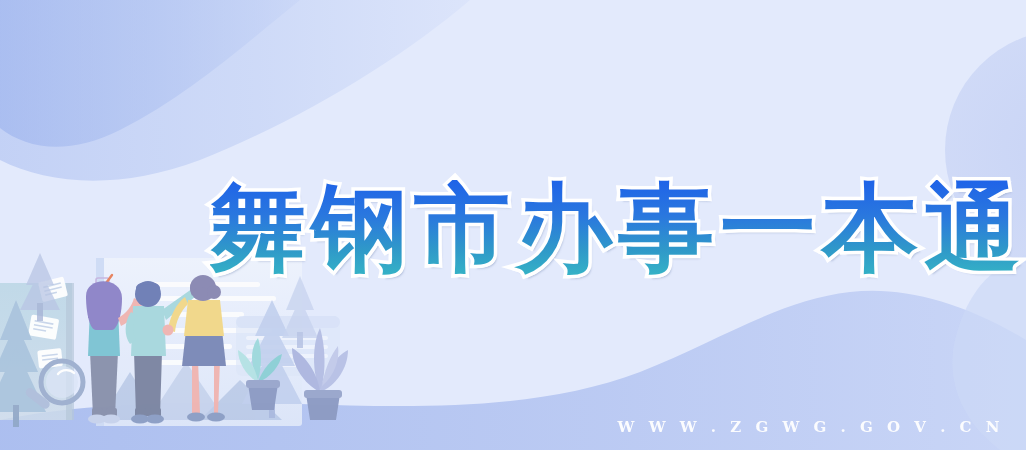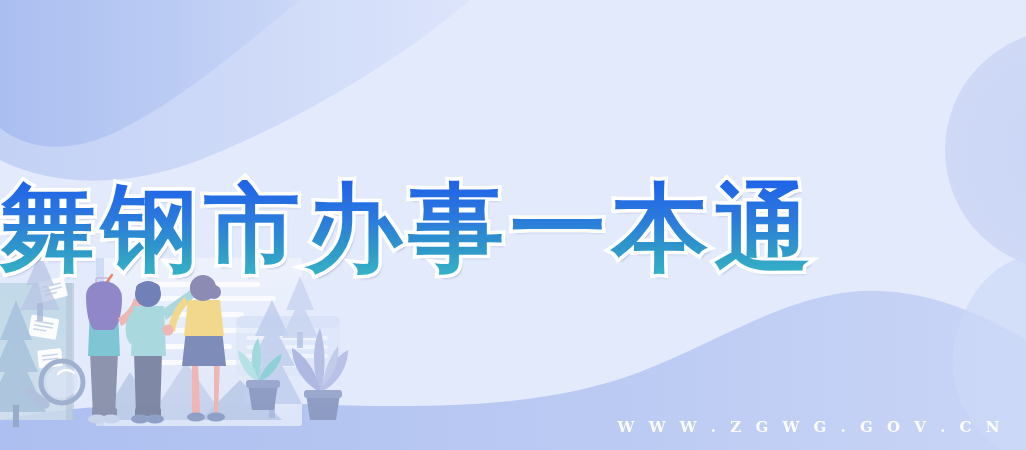--- a/index.html
+++ b/index.html
@@ -28,21 +28,21 @@
 
   
   .title-wrap {
     position: absolute;
     left: 0;
     top: 168px;
     width: 1026px;
     height: 120px;
     display: flex;
     align-items: center;
-    justify-content: flex-start;
+    justify-content: flex-end;
     z-index: 40;
     pointer-events: none;
   }
   .title-stack {
     position: relative;
     line-height: 1;
   }
   .title-text {
     font-family: "DejaVu Sans", "Liberation Sans", sans-serif;
     font-weight: bold;

